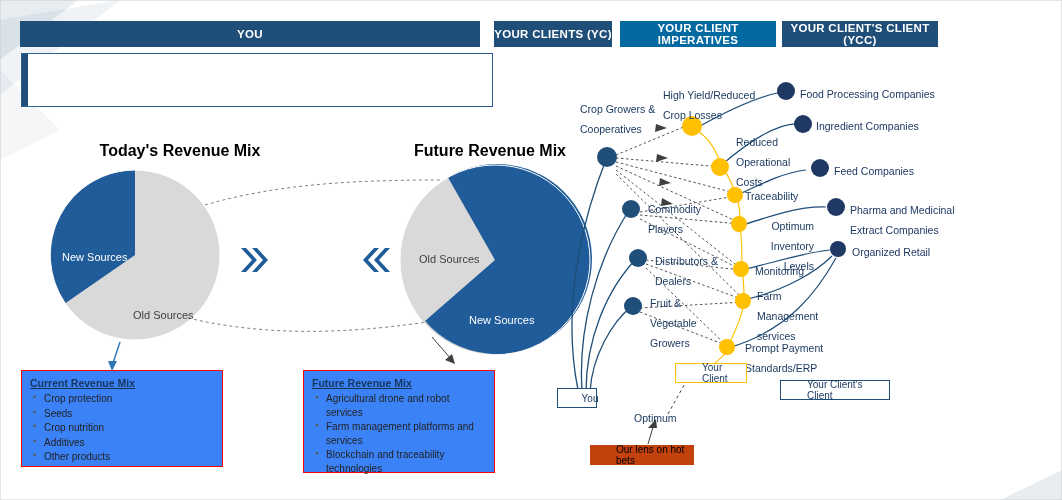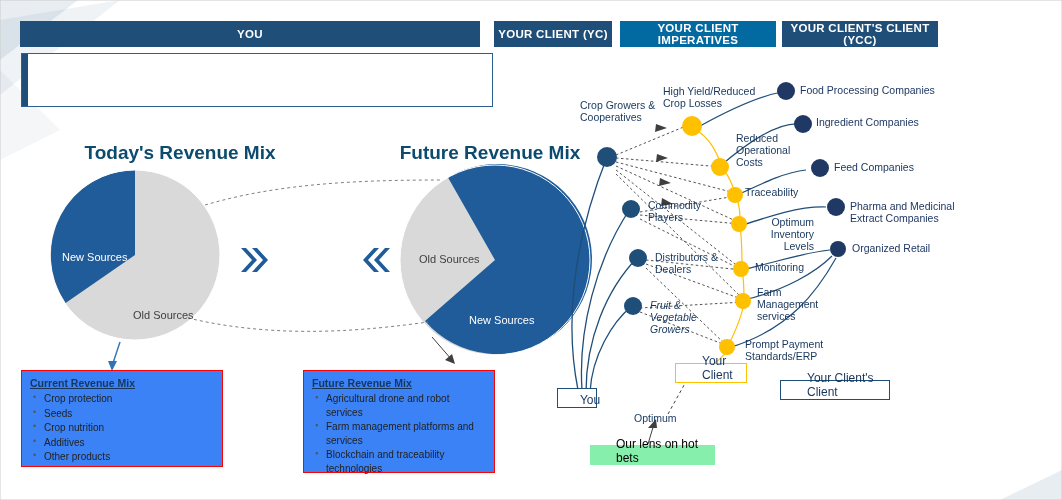--- a/index.html
+++ b/index.html
@@ -39,21 +39,21 @@
     padding:6px 9px 0 9px;
   }
   #callout .bar{position:absolute;left:0;top:0;width:6px;height:100%;background:#1F4E79;}
   #callout .txt{
     color:#1F4E79;font-weight:bold;font-size:11.4px;line-height:15px;
     padding-left:6px;
   }
 
   
   .pie-title{
-    position:absolute;font-weight:bold;color:#0c4a6e;font-size:19px;
+    position:absolute;font-weight:bold;color:#000000;font-size:16px;
     text-align:center;
   }
   #title-today{left:60px;top:142px;width:240px;}
   #title-future{left:370px;top:142px;width:240px;}
 
   
   .pie-label{position:absolute;color:#ffffff;font-size:11px;}
   .pie-label.dark{color:#3F3F3F;}
 
   
@@ -70,35 +70,35 @@
   .redbox ul{margin:0;padding:0 0 0 14px;list-style:none;}
   .redbox li{
     font-size:10px;color:#222;line-height:13.5px;position:relative;margin-bottom:1px;
   }
   .redbox li:before{
     content:"▪";position:absolute;left:-11px;top:-1px;font-size:9px;color:#555;
   }
   #box-current li:before{content:"•";}
 
   
-  .nlabel{position:absolute;font-size:10.5px;color:#17365D;line-height:12px;}
+  .nlabel{position:absolute;font-size:10.5px;color:#17365D;line-height:20px;}
   .nlabel.dark{color:#1F3864;}
 
   
   .legendbox{
     position:absolute;box-sizing:border-box;background:#ffffff;
-    font-size:12px;color:#17365D;display:flex;align-items:flex-end;justify-content:center;
+    font-size:10px;color:#17365D;display:flex;align-items:center;justify-content:center;
     height:20px;
     padding-left:26px;
   }
   #lb-you{left:557px;top:388px;width:40px;border:1px solid #1F4E79;}
   #lb-yourclient{left:675px;top:363px;width:72px;border:1px solid #FFC000;}
   #lb-ycc{left:780px;top:380px;width:110px;border:1px solid #1F4E79;}
   #lb-lens{
-    left:590px;top:445px;width:125px;background:#86efac;border:none;color:#000000;
+    left:590px;top:445px;width:104px;background:#c2410c;border:none;color:#000000;
   }
   #lbl-extended{
     position:absolute;left:634px;top:412px;font-size:10.5px;color:#17365D;
   }
 </style>
 </head>
 <body>
 
 <div class="stage">
 
@@ -107,21 +107,21 @@
     <polygon points="0,20 120,0 0,95" fill="#1F4E79" opacity="0.07"></polygon>
     <polygon points="0,70 60,130 0,160" fill="#1F4E79" opacity="0.05"></polygon>
     <polygon points="1062,470 1062,500 1000,500" fill="#1F4E79" opacity="0.10"></polygon>
     <rect x="0" y="0" width="1062" height="500" fill="none" stroke="#cccccc" stroke-width="1"></rect>
   </svg>
 
   <div class="tab" id="tab-you">
     <span>YOU</span>
   </div>
   <div class="tab" id="tab-yc">
-    <span>YOUR CLIENT (YC)</span>
+    <span>YOUR CLIENTS (YC)</span>
   </div>
   <div class="tab" id="tab-yci">
     <span>YOUR CLIENT IMPERATIVES</span>
   </div>
   <div class="tab" id="tab-ycc">
     <span>YOUR CLIENT'S CLIENT (YCC)</span>
   </div>
 
   <div id="callout">
     <div class="bar"></div>
@@ -272,21 +272,21 @@
     <g>
       <path d="M648,444 L654,424" stroke="#3F3F3F" stroke-width="1" fill="none"></path>
       <polygon points="656,419 648,428 657,428" fill="#3F3F3F"></polygon>
       <path d="M668,414 L688,378" stroke="#3F3F3F" stroke-width="1" fill="none" stroke-dasharray="3,3"></path>
     </g>
   </svg>
 
   <div class="nlabel" style="left:580px;top:99px;width:95px;">Crop Growers &amp; Cooperatives</div>
   <div class="nlabel" style="left:648px;top:199px;width:72px;">Commodity Players</div>
   <div class="nlabel" style="left:655px;top:251px;width:72px;">Distributors &amp; Dealers</div>
-  <div class="nlabel" style="left:650px;top:299px;width:62px;font-style:italic;">Fruit &amp; Vegetable Growers</div>
+  <div class="nlabel" style="left:650px;top:293px;width:62px;">Fruit &amp; Vegetable Growers</div>
 
   <div class="nlabel" style="left:663px;top:85px;width:98px;">High Yield/Reduced Crop Losses</div>
   <div class="nlabel" style="left:736px;top:132px;width:80px;">Reduced Operational Costs</div>
   <div class="nlabel" style="left:745px;top:186px;width:84px;">Traceability</div>
   <div class="nlabel" style="left:752px;top:216px;width:62px;text-align:right;">Optimum Inventory Levels</div>
   <div class="nlabel" style="left:755px;top:261px;width:70px;">Monitoring</div>
   <div class="nlabel" style="left:757px;top:286px;width:72px;">Farm Management services</div>
   <div class="nlabel" style="left:745px;top:338px;width:86px;">Prompt Payment Standards/ERP</div>
 
   <div class="nlabel dark" style="left:800px;top:84px;width:140px;">Food Processing Companies</div>

